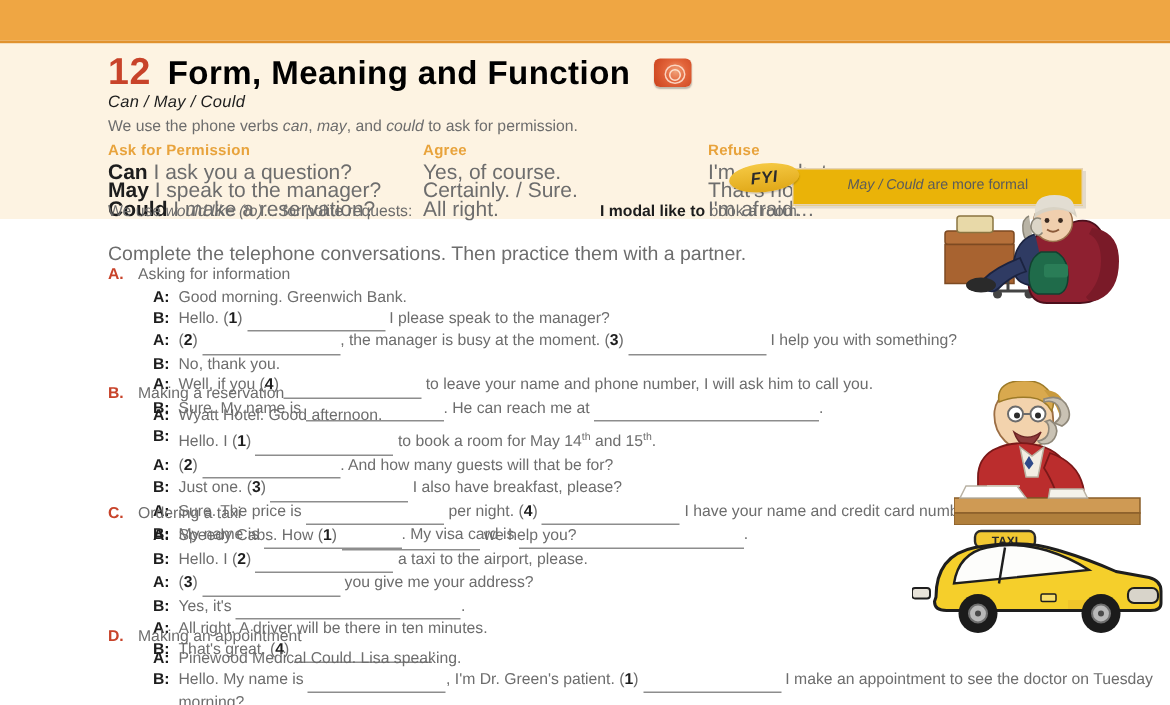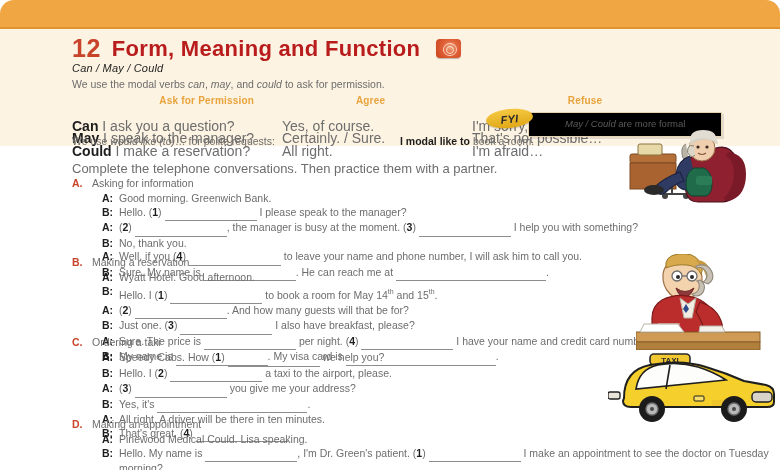--- a/index.html
+++ b/index.html
@@ -3,35 +3,35 @@
 <meta charset="utf-8">
 <style>
   html,body{margin:0;padding:0;}
   body{
     width:780px;height:470px;overflow:hidden;
     background:#ffffff;
     font-family:"Liberation Sans","DejaVu Sans",sans-serif;
     color:#4a4a4a;
     position:relative;
   }
-  .page{position:relative;width:780px;height:470px;overflow:hidden;background:#fff;border-radius:14px;}
+  .page{position:relative;width:780px;height:470px;overflow:hidden;background:#fff;}
 
   
   .top-banner{position:absolute;left:0;top:0;width:780px;height:27px;background:#efa643;}
   .banner-edge{position:absolute;left:0;top:27px;width:780px;height:2px;background:#e0922f;}
 
   
   .grammar-panel{
     position:absolute;left:0;top:29px;width:780px;height:117px;
     background:#fdf3e2;
   }
 
   .title-row{position:absolute;left:72px;top:34px;display:flex;align-items:center;gap:11px;}
   .unit-num{font-size:25px;font-weight:bold;color:#c8432a;letter-spacing:0.5px;}
-  .unit-title{font-size:22px;font-weight:bold;color:#b91c1c;letter-spacing:0.3px;}
+  .unit-title{font-size:22px;font-weight:bold;color:#000000;letter-spacing:0.3px;}
   .audio-icon{
     width:25px;height:19px;border-radius:4px;
     background:radial-gradient(circle at 58% 45%, #f0a27a 0%, #e2643a 40%, #c9401b 100%);
     position:relative;box-shadow:0 1px 1px rgba(0,0,0,.25);
     display:inline-block;margin-left:5px;
   }
   .audio-icon:after{
     content:"";position:absolute;left:7px;top:4px;width:12px;height:11px;
     border:1.4px solid rgba(255,230,215,.85);border-radius:50%;
   }
@@ -43,33 +43,33 @@
   .subhead{position:absolute;left:72px;top:62px;font-size:11px;font-weight:normal;font-style:italic;color:#1d1d1d;letter-spacing:.2px;}
   .intro{position:absolute;left:72px;top:78px;font-size:10.5px;color:#6d6d6d;}
   .intro i{font-style:italic;}
 
   
   .cols{position:absolute;left:72px;top:95px;width:620px;}
   .col{position:absolute;top:0;}
   .col-1{left:0;}
   .col-2{left:210px;}
   .col-3{left:400px;}
-  .col-head{font-size:10px;font-weight:bold;color:#e8a33c;margin-bottom:14px;letter-spacing:.2px;text-align:right;}
+  .col-head{font-size:10px;font-weight:bold;color:#e8a33c;margin-bottom:2px;letter-spacing:.2px;}
   .col-line{font-size:14px;color:#6d6d6d;line-height:12.4px;white-space:nowrap;}
   .col-line b{color:#1d1d1d;font-weight:bold;}
 
   .polite{position:absolute;left:72px;top:135px;font-size:10.5px;color:#6d6d6d;}
   .polite i{font-style:italic;}
   .polite-ans{position:absolute;left:400px;top:135px;font-size:10.5px;color:#6d6d6d;}
   .polite-ans b{color:#1d1d1d;font-weight:bold;}
 
   
   .fyi-box{
     position:absolute;left:528px;top:112px;width:192px;height:23px;
-    background:#000000;border:1px solid #e6d3b4;
+    background:#eab308;border:1px solid #e6d3b4;
     box-shadow:2px 2px 0 rgba(0,0,0,.10);
   }
   .fyi-text{position:absolute;left:36px;top:5px;font-size:9.5px;color:#5b5b5b;white-space:nowrap;}
   .fyi-text i{font-style:italic;}
   .fyi-badge{
     position:absolute;left:486px;top:109px;width:47px;height:19px;border-radius:50%;
     background:linear-gradient(#f5c842,#e0a818);
     display:flex;align-items:center;justify-content:center;
     transform:rotate(-6deg);box-shadow:0 1px 1px rgba(0,0,0,.2);
   }
@@ -105,21 +105,21 @@
 
   <div class="title-row">
     <span class="unit-num">12</span>
     <span class="unit-title">Form, Meaning and Function</span>
     <span class="audio-icon"></span>
   </div>
 
   <div class="subhead">Can / May / Could</div>
 
   <div class="intro">
-    <span>We use the modal verbs </span><i>can</i><span>, </span><i>may</i><span>, and </span><i>could</i><span> to ask for permission.</span>
+    <span>We use the phone verbs </span><i>can</i><span>, </span><i>may</i><span>, and </span><i>could</i><span> to ask for permission.</span>
   </div>
 
   <div class="cols">
     <div class="col col-1">
       <div class="col-head">Ask for Permission</div>
       <div class="col-line"><b>Can</b><span> I ask you a question?</span></div>
       <div class="col-line"><b>May</b><span> I speak to the manager?</span></div>
       <div class="col-line"><b>Could</b><span> I make a reservation?</span></div>
     </div>
     <div class="col col-2">

